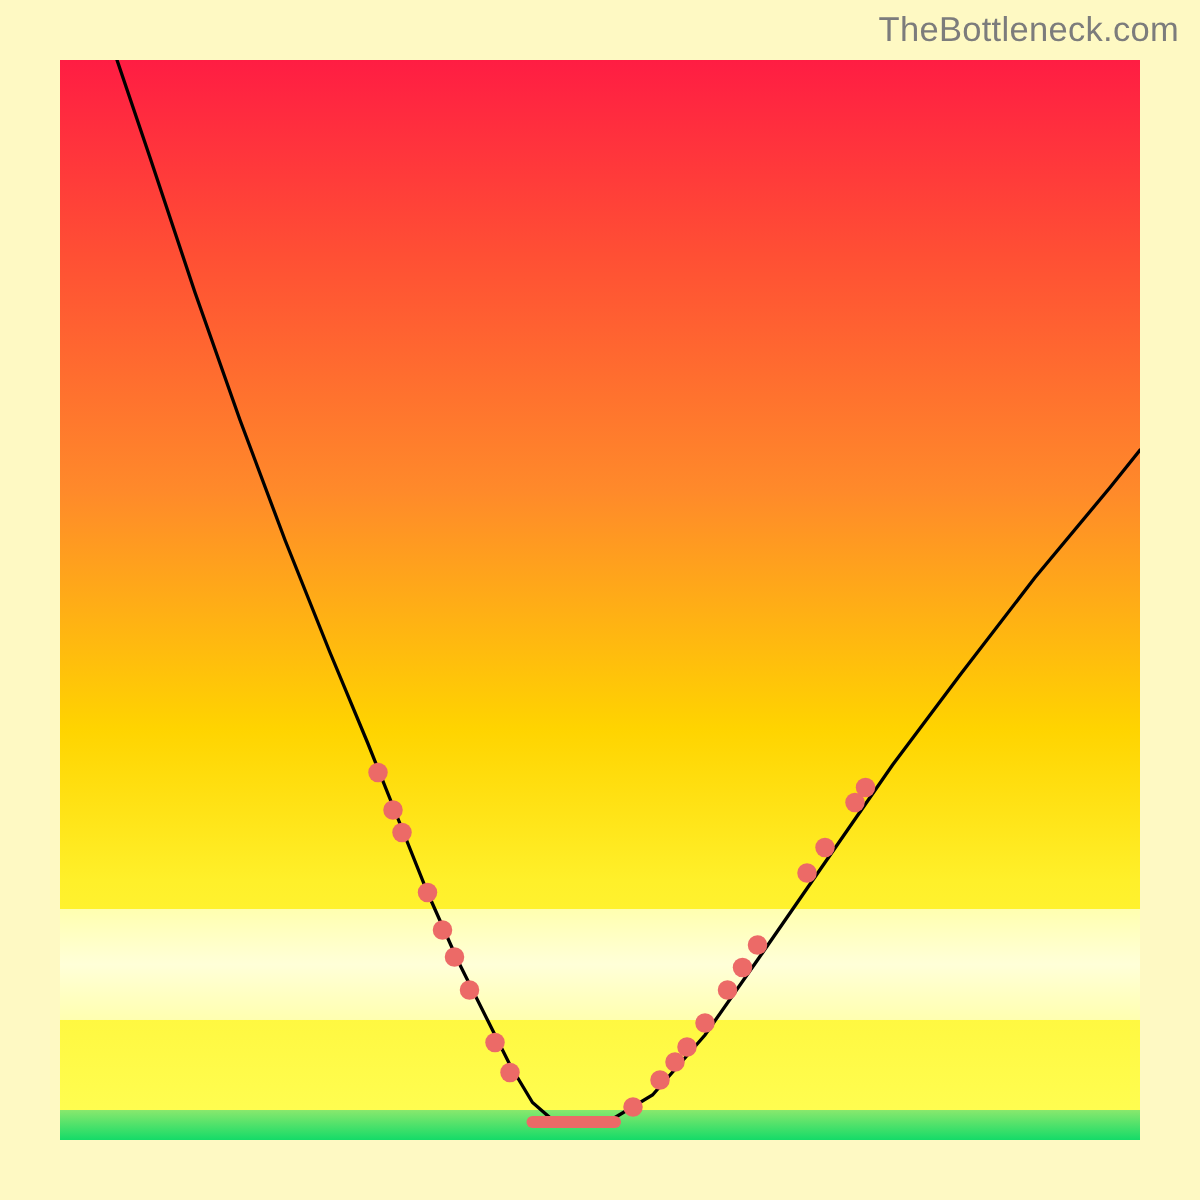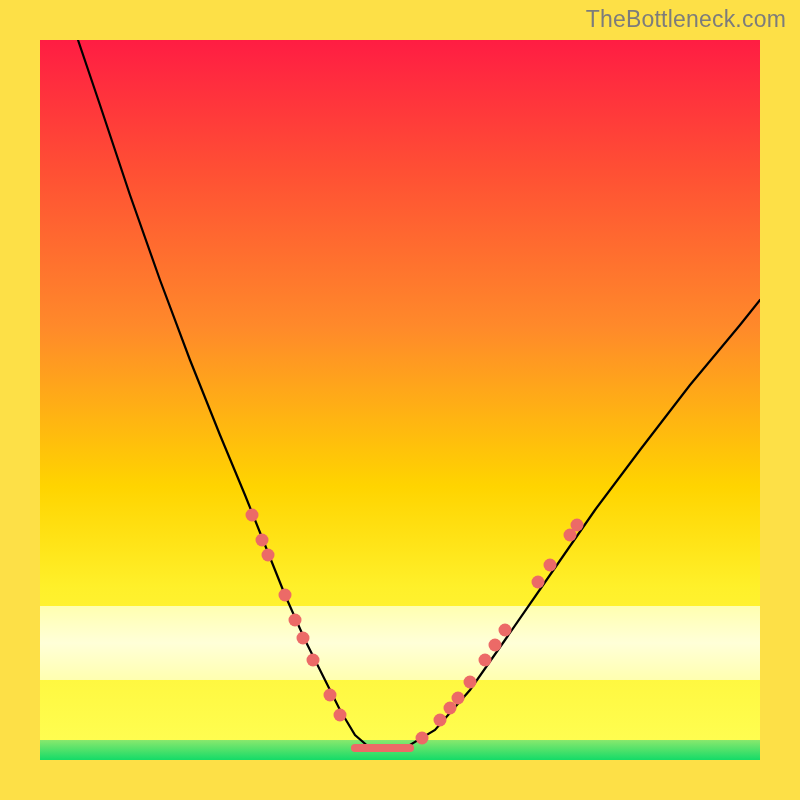--- a/index.html
+++ b/index.html
@@ -10,21 +10,21 @@
     background: #000;
     overflow: hidden;
     font-family: Arial, Helvetica, sans-serif;
   }
   .frame {
     position: absolute;
     left: 0;
     top: 0;
     width: 800px;
     height: 800px;
-    background: #fde047;
+    background: #fef9c3;
   }
   .plot-area {
     position: absolute;
     left: 40px;
     top: 40px;
     width: 720px;
     height: 720px;
     overflow: hidden;
   }
   .gradient {

